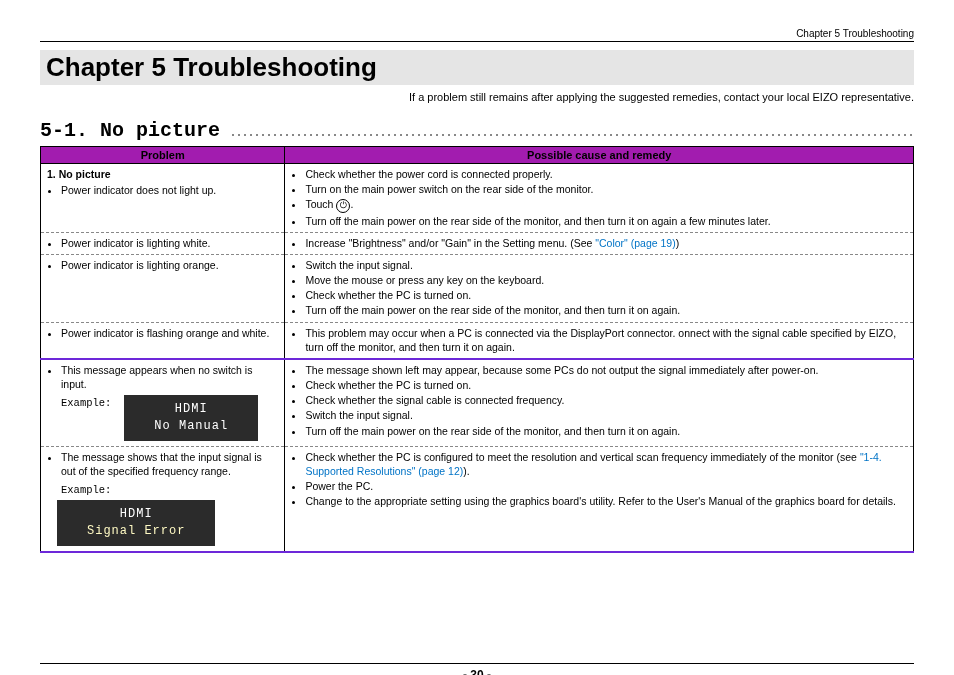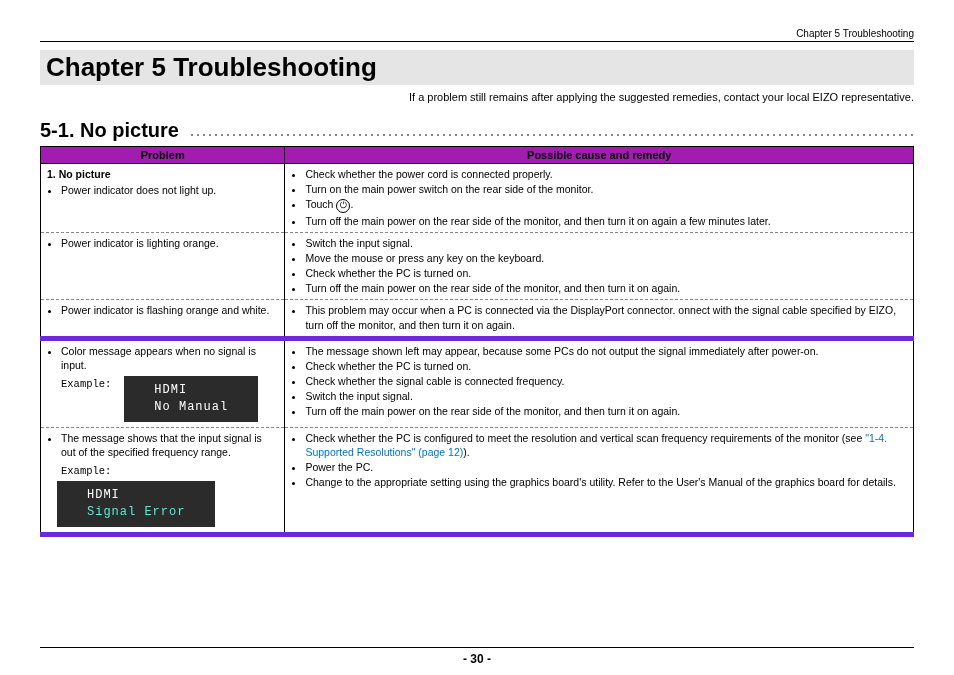--- a/index.html
+++ b/index.html
@@ -36,20 +36,21 @@
   .section-row {
     display: flex;
     align-items: flex-end;
     margin-bottom: 4px;
   }
   h2.section-title {
     font-size: 20px;
     font-weight: bold;
     margin: 0 6px 0 0;
     white-space: nowrap;
+    font-family: Liberation Mono, monospace;
   }
   .dotfill {
     flex: 1;
     border-bottom: 2px dotted #999;
     position: relative;
     top: -5px;
     margin-left: 4px;
     background-image: radial-gradient(circle, #888 1px, transparent 1px);
     background-size: 6px 4px;
     background-repeat: repeat-x;
@@ -72,21 +73,21 @@
   table.trouble td {
     border-left: 1px solid #000;
     border-right: 1px solid #000;
     border-bottom: 1px dashed #888;
     padding: 3px 6px 3px 6px;
     vertical-align: top;
     font-size: 10.5px;
     line-height: 1.35;
   }
   table.trouble tr.solid-bottom td {
-    border-bottom: 5px solid #6d28d9;
+    border-bottom: 2px solid #6d28d9;
     margin-top: 8px;
   }
   col.problem-col { width: 28%; }
   col.remedy-col { width: 72%; }
   ul.bullets {
     margin: 0;
     padding: 0 0 0 14px;
     list-style: disc;
   }
   ul.bullets li { margin: 0 0 1px 0; }
@@ -99,28 +100,29 @@
     margin: 4px 0 0 14px;
     vertical-align: top;
     font-size: 10.5px;
     font-family: Liberation Mono, monospace;
   }
   .screen-box {
     display: inline-block;
     background: #2b2b2b;
     color: #fff;
     font-family: "Courier New", monospace;
+    text-align: center;
     padding: 6px 30px;
     margin: 3px 0 2px 10px;
     line-height: 1.4;
     letter-spacing: 1px;
     font-size: 12px;
     vertical-align: top;
   }
-  .screen-box .line2-error { color: #5eead4; }
+  .screen-box .line2-error { color: #fef9c3; }
   .inline-icon {
     display: inline-block;
     width: 12px;
     height: 12px;
     border: 1px solid #000;
     border-radius: 50%;
     line-height: 11px;
     font-size: 9px;
     text-align: center;
     vertical-align: middle;
@@ -176,20 +178,34 @@
           <li>Check whether the power cord is connected properly.</li>
           <li>Turn on the main power switch on the rear side of the monitor.</li>
           <li>
             <span>Touch </span><span class="inline-icon">⏻</span>.
           </li>
           <li>Turn off the main power on the rear side of the monitor, and then turn it on again a few minutes later.</li>
         </ul>
       </td>
     </tr>
 
+    <tr>
+      <td>
+        <ul class="bullets">
+            <li>Power indicator is lighting white.</li>
+          </ul>
+      </td>
+      <td>
+        <ul class="bullets">
+          <li>
+            <span>Increase "Brightness" and/or "Gain" in the Setting menu. (See </span><span class="link">"Color" (page 19)</span><span>)</span>
+          </li>
+        </ul>
+      </td>
+    </tr>
 
     <tr>
       <td>
         <ul class="bullets">
             <li>Power indicator is lighting orange.</li>
           </ul>
       </td>
       <td>
         <ul class="bullets">
           <li>Switch the input signal.</li>
@@ -210,21 +226,21 @@
         <ul class="bullets">
           <li>This problem may occur when a PC is connected via the DisplayPort connector. onnect with the signal cable specified by EIZO, turn off the monitor, and then turn it on again.</li>
         </ul>
       </td>
     </tr>
 
 
     <tr>
       <td>
         <ul class="bullets">
-            <li>Color message appears when no signal is input.</li>
+            <li>This message appears when no switch is input.</li>
           </ul>
         <span class="example-label">Example:</span>
         <span class="screen-box">
           <span>HDMI</span><br>
           <span>No Manual</span>
         </span>
       </td>
       <td>
         <ul class="bullets">
           <li>The message shown left may appear, because some PCs do not output the signal immediately after power-on.</li>
@@ -243,21 +259,21 @@
           </ul>
         <span class="example-label">Example:</span>
         <span class="screen-box">
           <span>HDMI</span><br>
           <span class="line2-error">Signal Error</span>
         </span>
       </td>
       <td>
         <ul class="bullets">
           <li>
-            <span>Check whether the PC is configured to meet the resolution and vertical scan frequency requirements of the monitor (see </span><span class="link">"1-4. Supported Resolutions" (page 12)</span><span>).</span>
+            <span>Check whether the PC is configured to meet the resolution and vertical scan frequency immediately of the monitor (see </span><span class="link">"1-4. Supported Resolutions" (page 12)</span><span>).</span>
           </li>
           <li>Power the PC.</li>
           <li>Change to the appropriate setting using the graphics board's utility. Refer to the User's Manual of the graphics board for details.</li>
         </ul>
       </td>
     </tr>
   </tbody>
 </table>
 
 <div class="footer-rule"></div>

